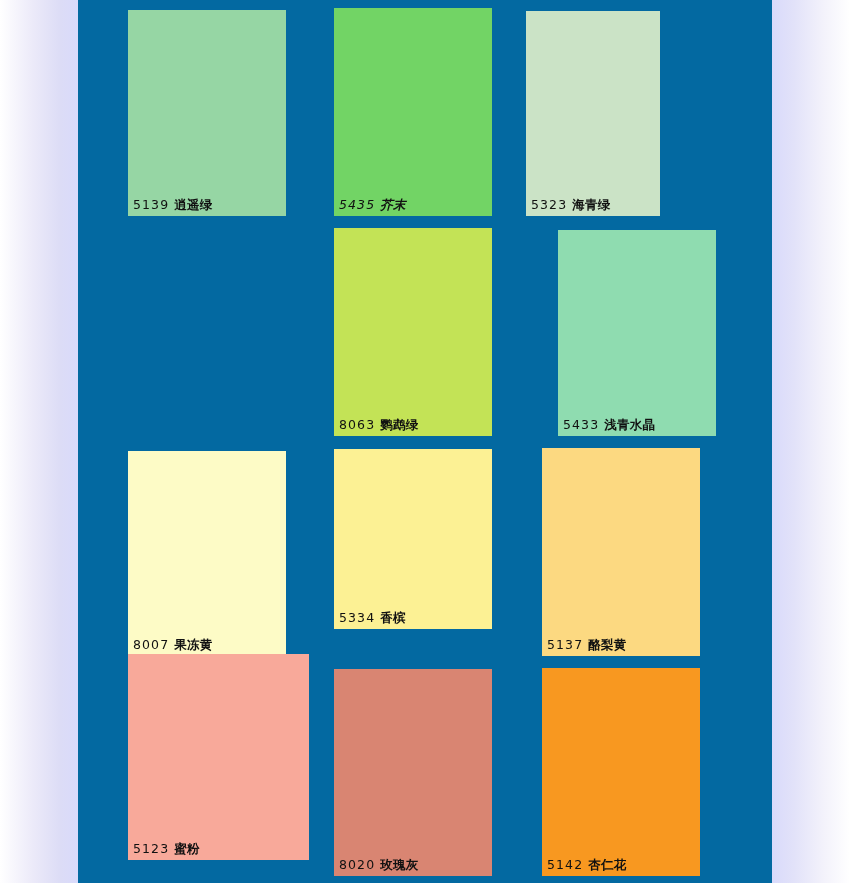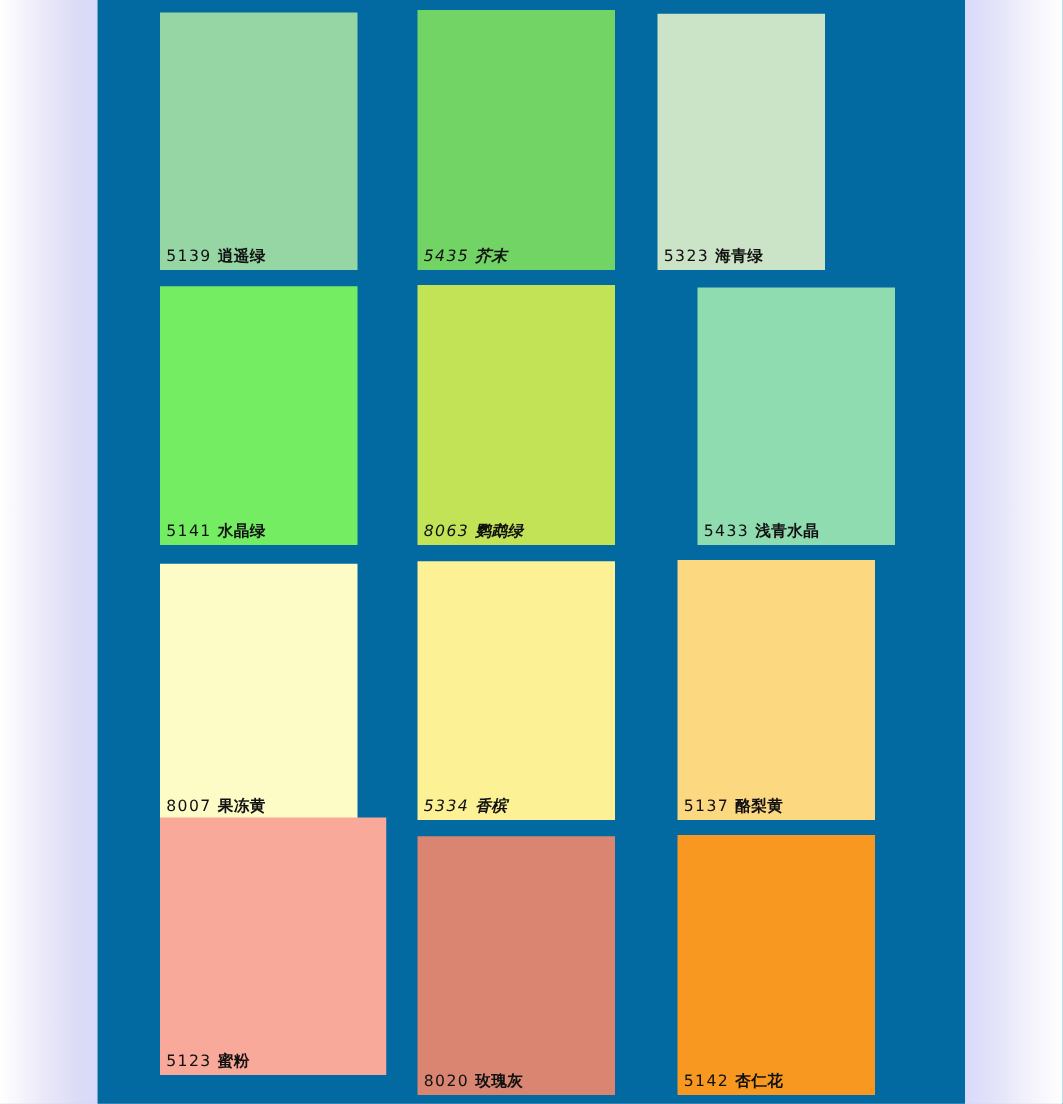--- a/index.html
+++ b/index.html
@@ -102,37 +102,33 @@
           <div class="swatch-label"><span class="code">5139</span><span class="name">逍遥绿</span></div>
         </div>
         <div class="swatch-cell" style="left: 206px; top: 8px; width: 158px; height: 208px; font-style: italic;">
           <div class="swatch-chip" style="background: rgb(114, 212, 101);"></div>
           <div class="swatch-label"><span class="code">5435</span><span class="name">芥末</span></div>
         </div>
         <div class="swatch-cell" style="left: 398px; top: 11px; width: 134px; height: 205px;">
           <div class="swatch-chip" style="background: rgb(203, 227, 198);"></div>
           <div class="swatch-label"><span class="code">5323</span><span class="name">海青绿</span></div>
         </div>
-        <div class="swatch-cell" style="left: 0px; top: 229px; width: 158px; height: 207px;">
-          <div class="swatch-chip" style="background: rgb(116, 237, 99);"></div>
-          <div class="swatch-label"><span class="code">5141</span><span class="name">水晶绿</span></div>
-        </div>
-        <div class="swatch-cell" style="left: 206px; top: 228px; width: 158px; height: 208px; font-style: italic;">
+        <div class="swatch-cell" style="left: 206px; top: 228px; width: 158px; height: 208px;">
           <div class="swatch-chip" style="background: rgb(195, 227, 86);"></div>
           <div class="swatch-label"><span class="code">8063</span><span class="name">鹦鹉绿</span></div>
         </div>
         <div class="swatch-cell" style="left: 430px; top: 230px; width: 158px; height: 206px;">
           <div class="swatch-chip" style="background: rgb(143, 220, 176);"></div>
           <div class="swatch-label"><span class="code">5433</span><span class="name">浅青水晶</span></div>
         </div>
         <div class="swatch-cell" style="left: 0px; top: 451px; width: 158px; height: 205px;">
           <div class="swatch-chip" style="background: rgb(253, 251, 198);"></div>
           <div class="swatch-label"><span class="code">8007</span><span class="name">果冻黄</span></div>
         </div>
-        <div class="swatch-cell" style="left: 206px; top: 449px; width: 158px; height: 207px; font-style: italic;">
+        <div class="swatch-cell" style="left: 206px; top: 449px; width: 158px; height: 180px;">
           <div class="swatch-chip" style="background: rgb(252, 241, 148);"></div>
           <div class="swatch-label"><span class="code">5334</span><span class="name">香槟</span></div>
         </div>
         <div class="swatch-cell" style="left: 414px; top: 448px; width: 158px; height: 208px; text-decoration: underline;">
           <div class="swatch-chip" style="background: rgb(252, 217, 129);"></div>
           <div class="swatch-label"><span class="code">5137</span><span class="name">酪梨黄</span></div>
         </div>
         <div class="swatch-cell" style="left: 0px; top: 654px; width: 181px; height: 206px;">
           <div class="swatch-chip" style="background: rgb(248, 169, 154);"></div>
           <div class="swatch-label"><span class="code">5123</span><span class="name">蜜粉</span></div>

